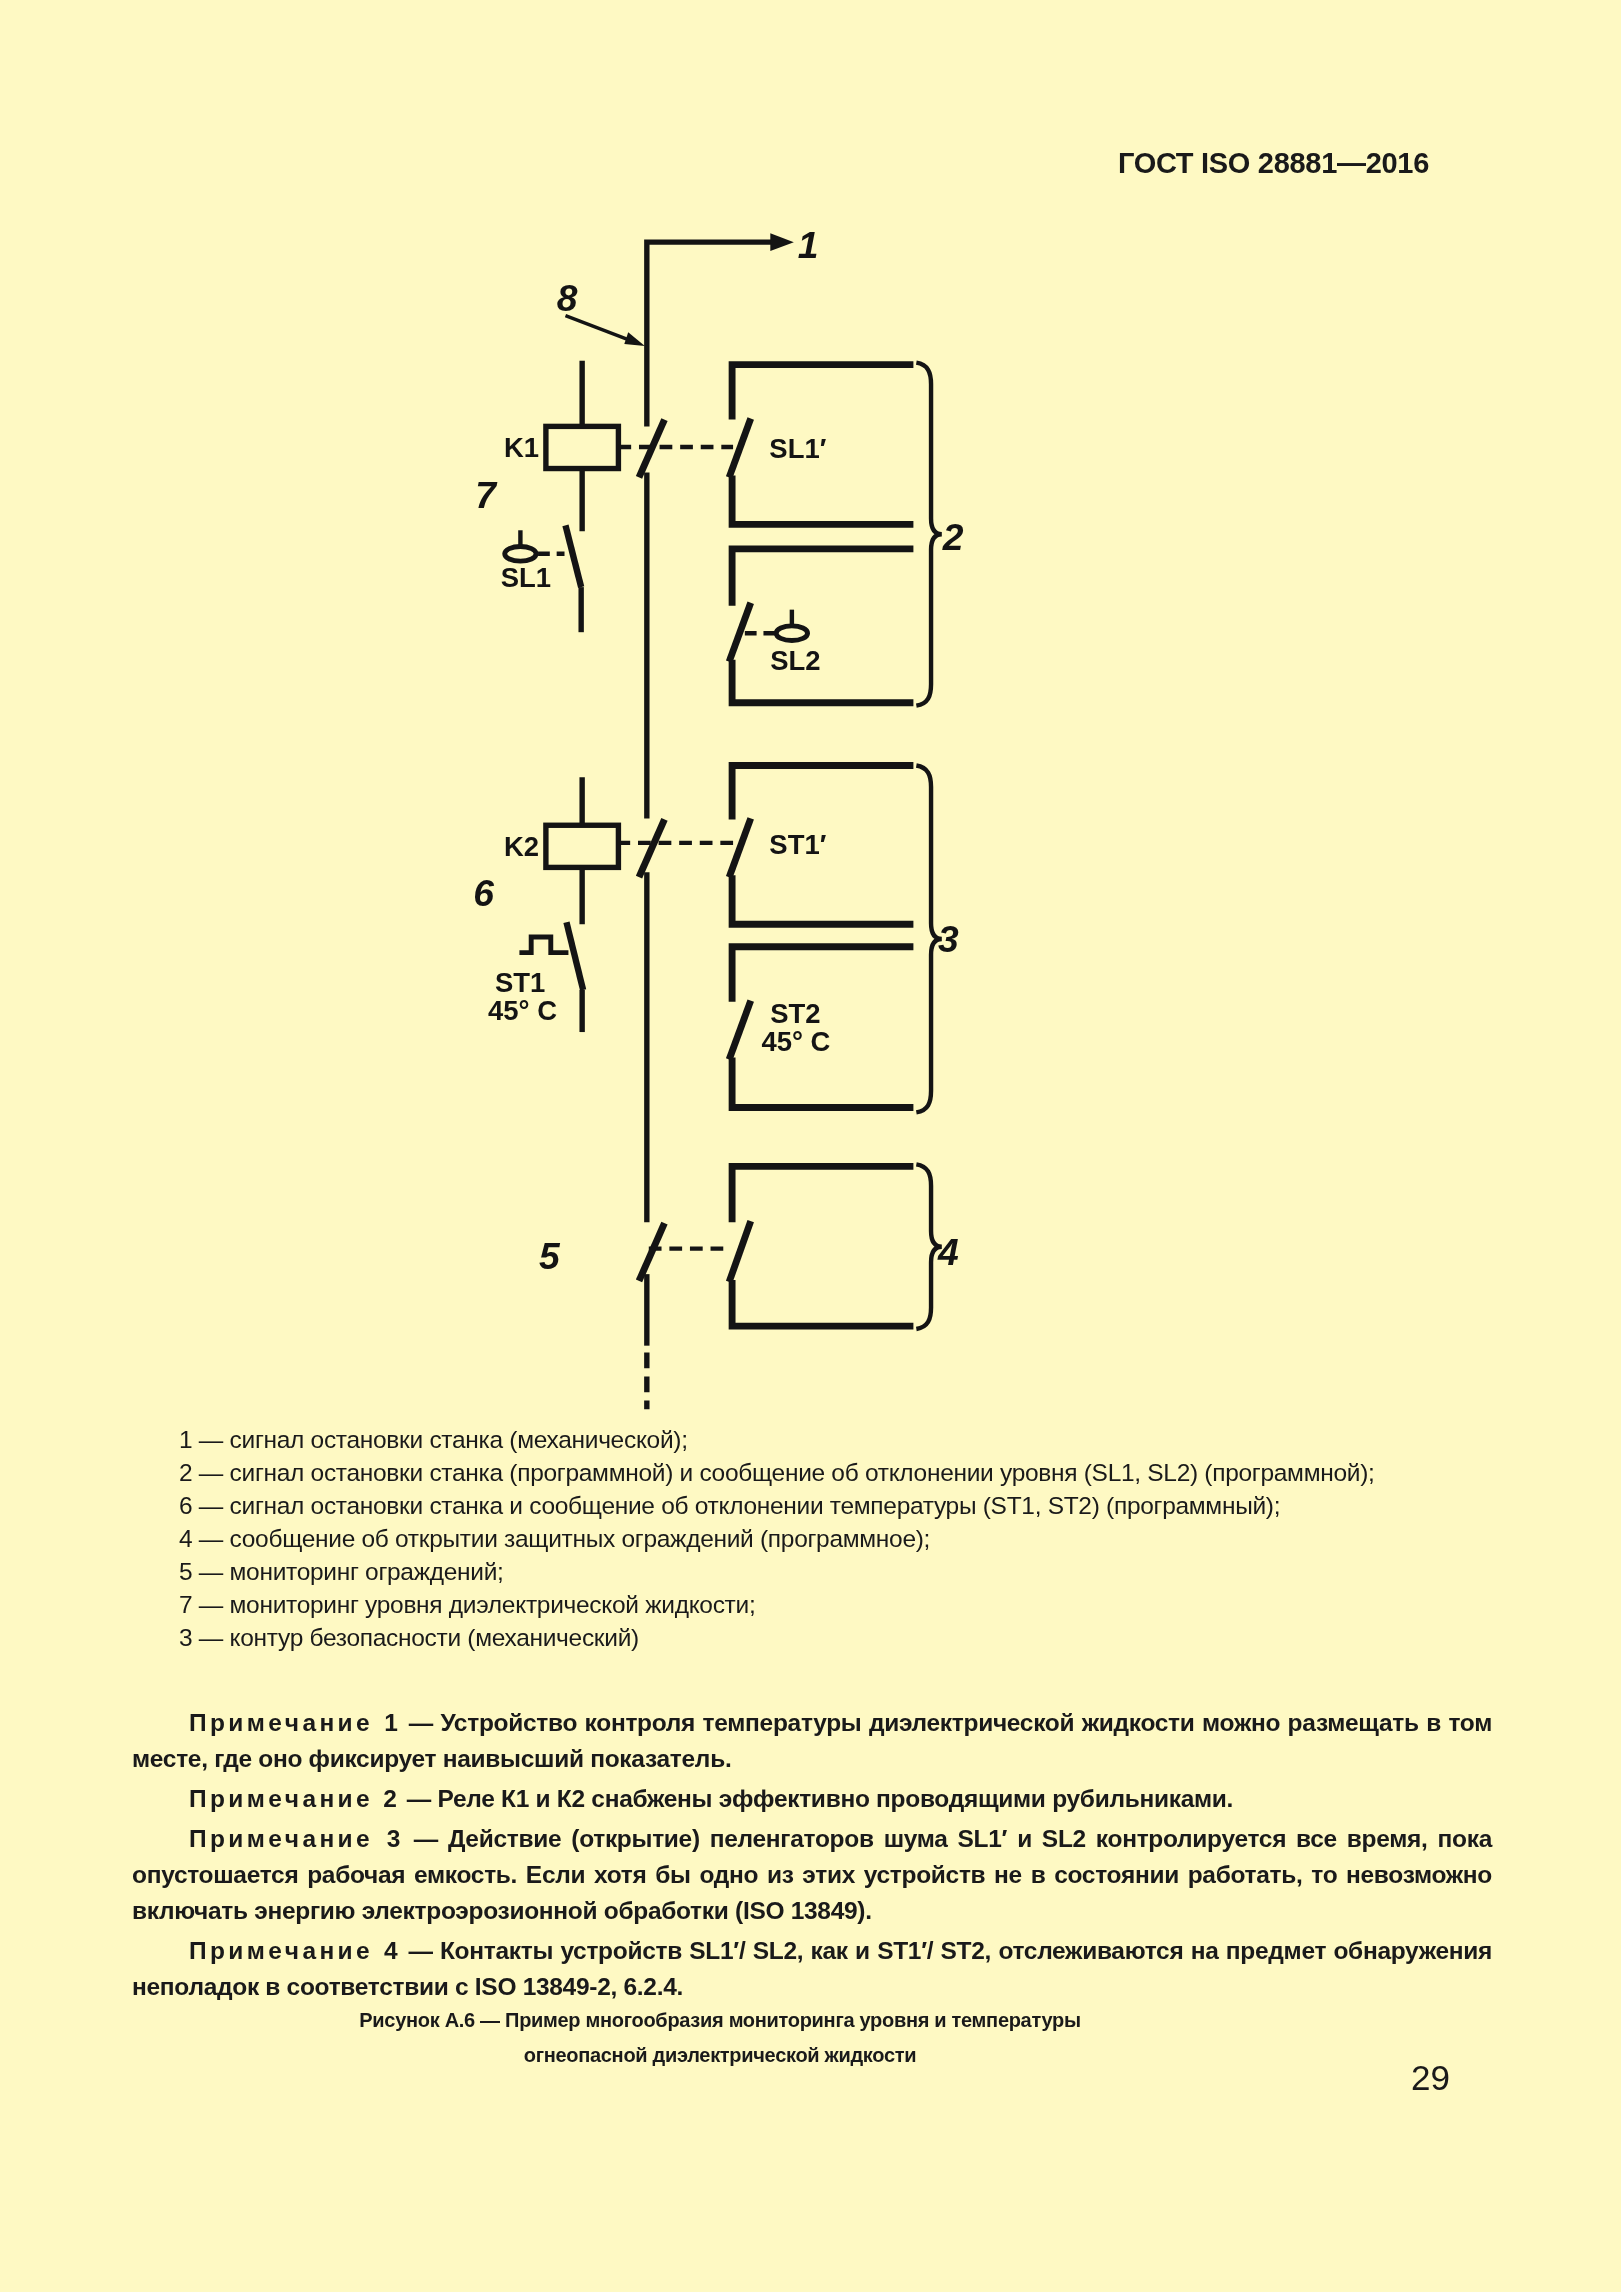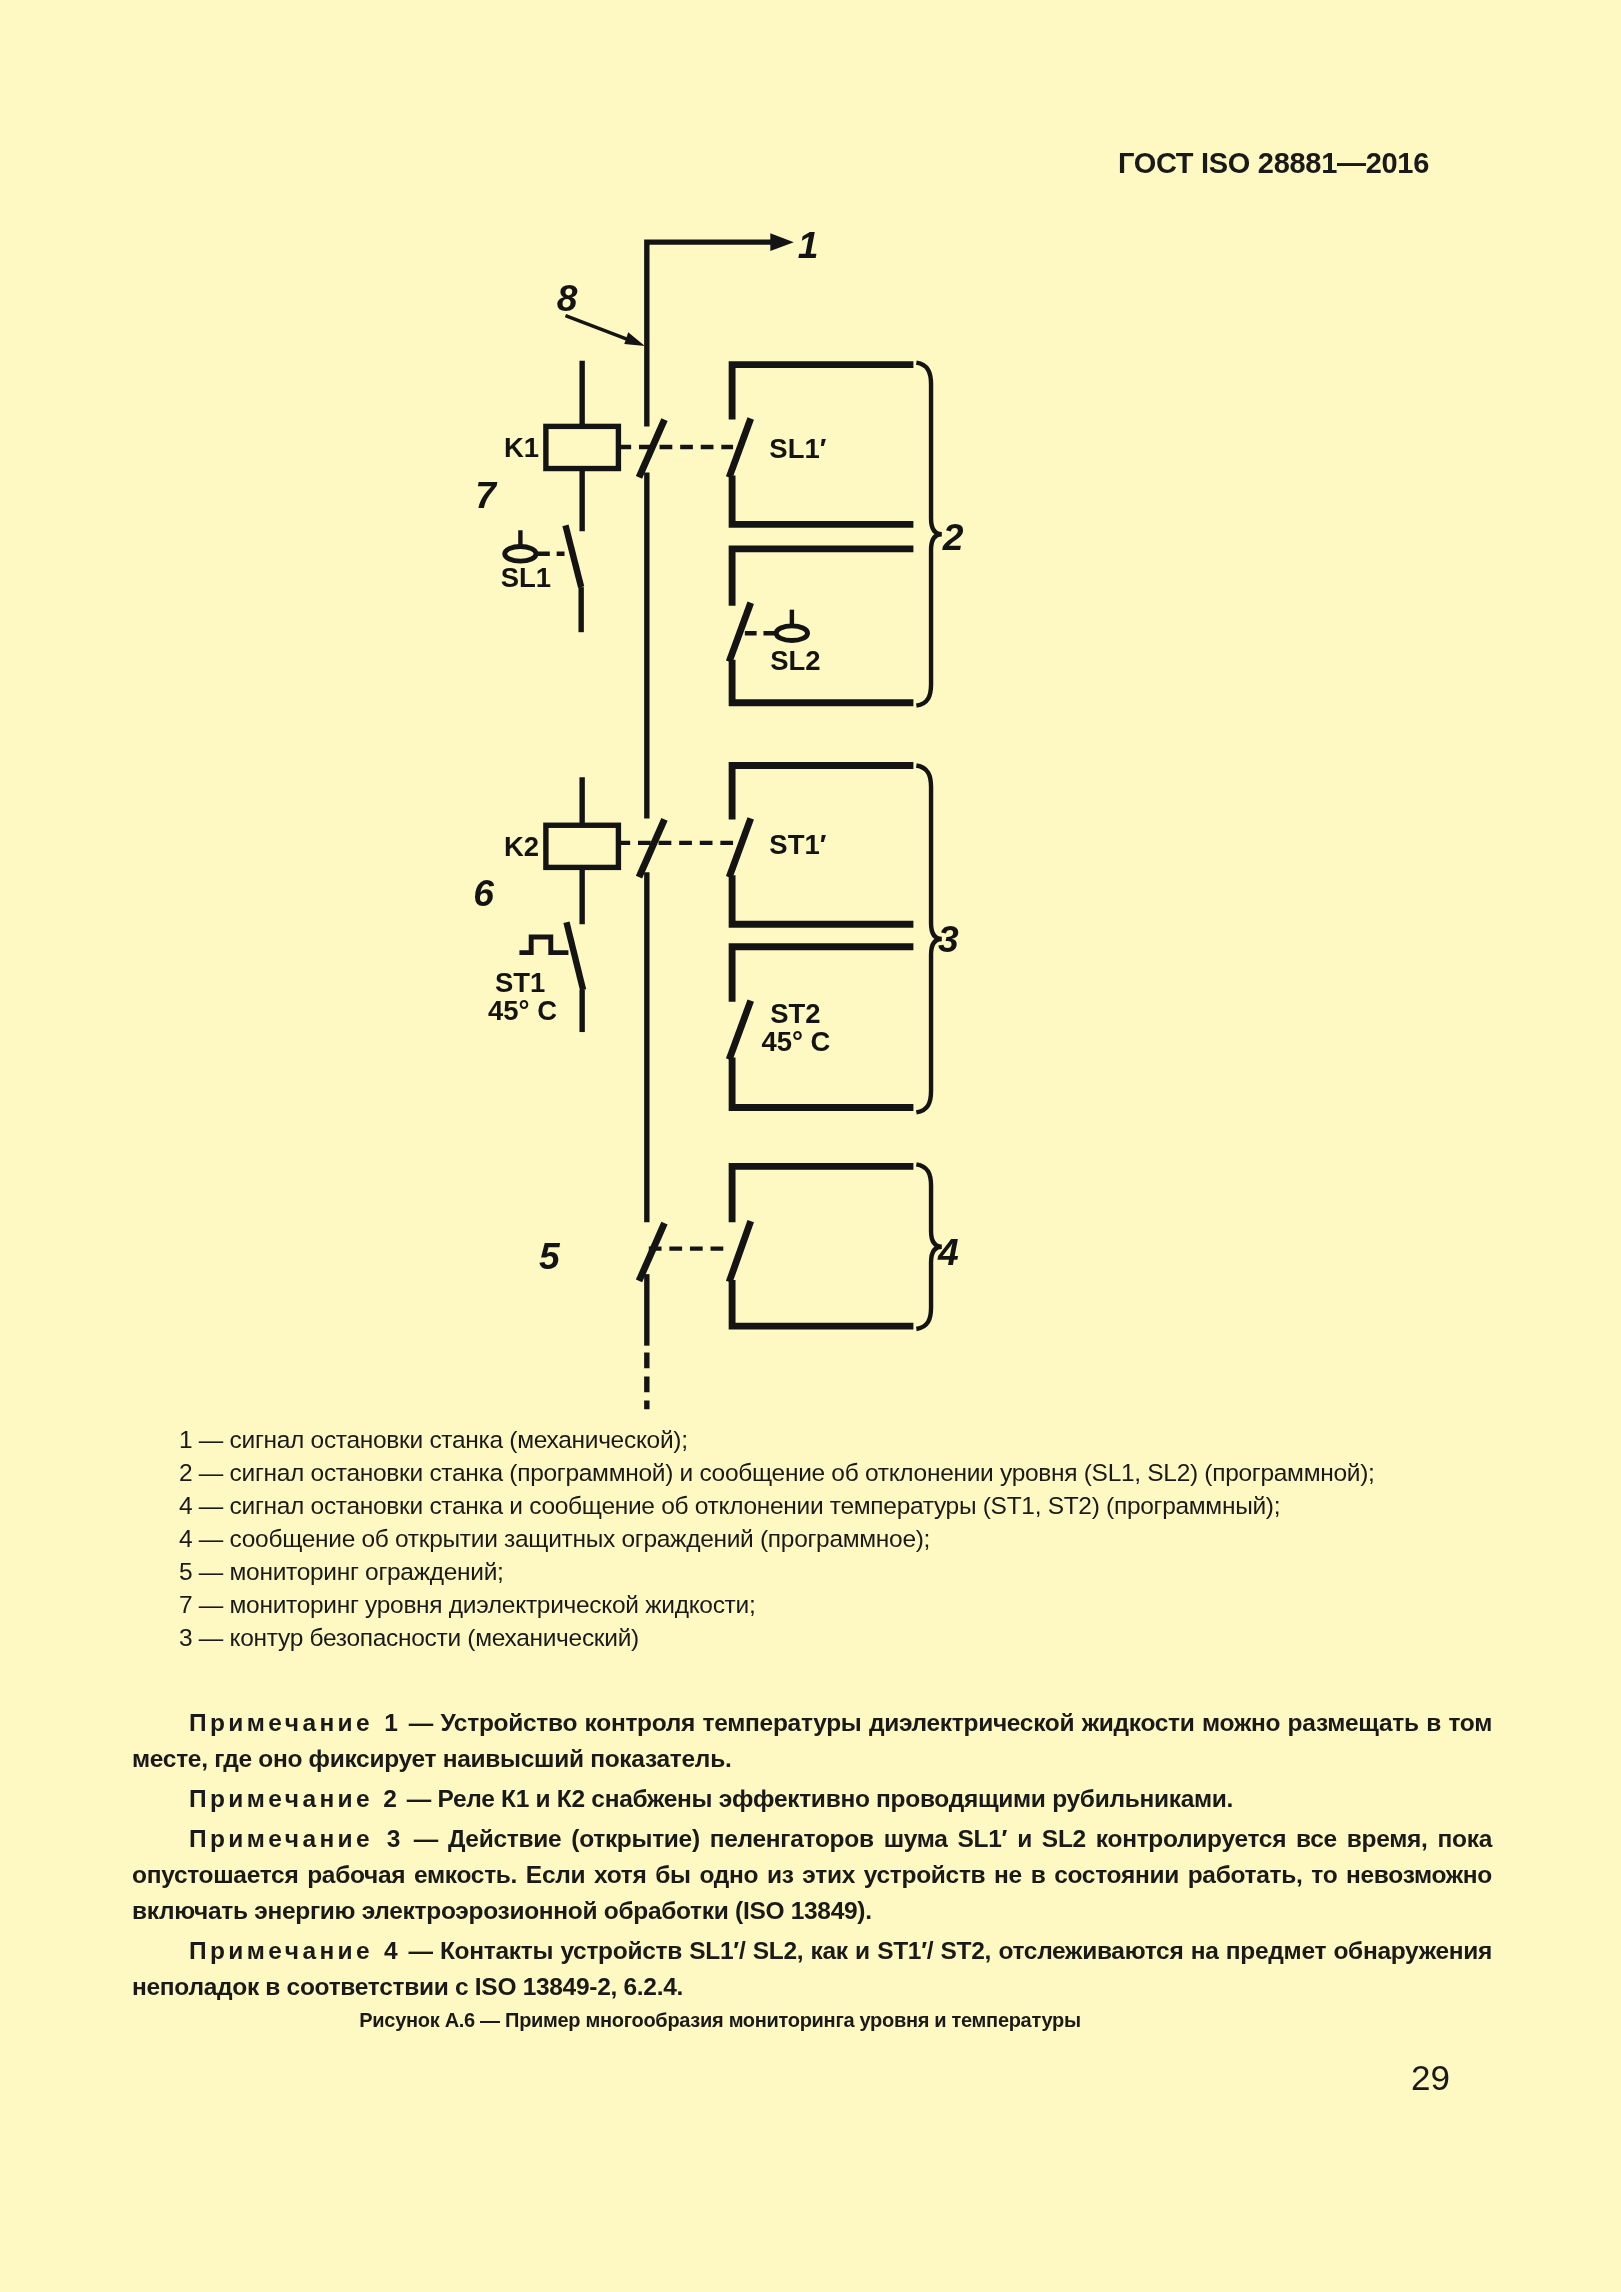--- a/index.html
+++ b/index.html
@@ -126,34 +126,35 @@
     <text class="dnum" x="483" y="924">6</text>
     <text class="dnum" x="550" y="1295">5</text>
     <text class="dnum" x="962" y="561">2</text>
     <text class="dnum" x="957" y="971">3</text>
     <text class="dnum" x="957" y="1291">4</text>
   </svg>
 
   <div class="legend">
     <div class="legend-item">1 — сигнал остановки станка (механической);</div>
     <div class="legend-item">2 — сигнал остановки станка (программной) и сообщение об отклонении уровня (SL1, SL2) (программной);</div>
-    <div class="legend-item">4 — сигнал остановки станка и сообщение об отклонении температуры (ST1, ST2) (программный);</div>
+    <div class="legend-item">6 — сигнал остановки станка и сообщение об отклонении температуры (ST1, ST2) (программный);</div>
     <div class="legend-item">4 — сообщение об открытии защитных ограждений (программное);</div>
     <div class="legend-item">5 — мониторинг ограждений;</div>
     <div class="legend-item">7 — мониторинг уровня диэлектрической жидкости;</div>
     <div class="legend-item">3 — контур безопасности (механический)</div>
   </div>
 
   <div class="notes">
     <p class="note"><span class="note-label">Примечание 1</span> <span>— Устройство контроля температуры диэлектрической жидкости можно размещать в том месте, где оно фиксирует наивысший показатель.</span></p>
     <p class="note"><span class="note-label">Примечание 2</span> <span>— Реле К1 и К2 снабжены эффективно проводящими рубильниками.</span></p>
     <p class="note"><span class="note-label">Примечание 3</span> <span>— Действие (открытие) пеленгаторов шума SL1′ и SL2 контролируется все время, пока опустошается рабочая емкость. Если хотя бы одно из этих устройств не в состоянии работать, то невозможно вклю­чать энергию электроэрозионной обработки (ISO 13849).</span></p>
     <p class="note"><span class="note-label">Примечание 4</span> <span>— Контакты устройств SL1′/ SL2, как и ST1′/ ST2, отслеживаются на предмет обнаружения неполадок в соответствии с ISO 13849-2, 6.2.4.</span></p>
   </div>
 
   <div class="caption">
     <div>Рисунок А.6 — Пример многообразия мониторинга уровня и температуры</div>
+    <div>огнеопасной диэлектрической жидкости</div>
   </div>
 
   <div class="pagenum">29</div>
 
 </div>
 
 
 </body></html>

